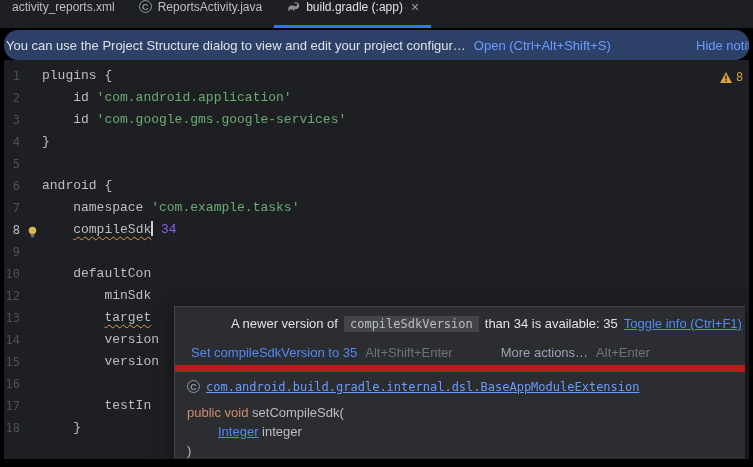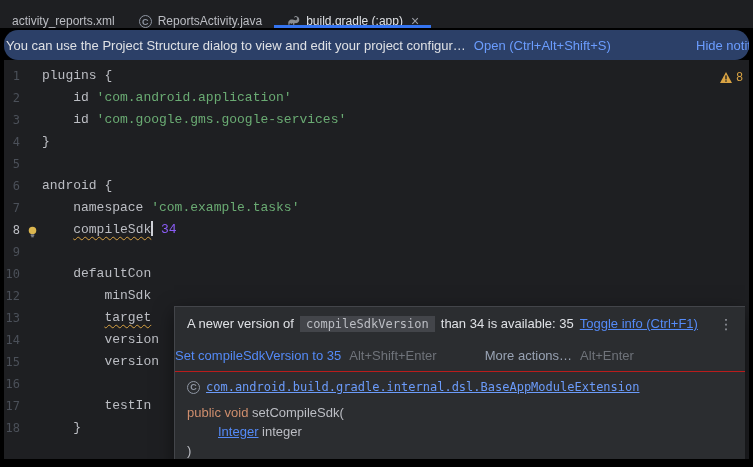--- a/index.html
+++ b/index.html
@@ -2,21 +2,21 @@
 <html><head>
 <meta charset="utf-8">
 <style>
   * { margin:0; padding:0; box-sizing:border-box; }
   html,body { background:#000; }
   body { font-family:"Liberation Sans", sans-serif; }
   .window { position:relative; width:753px; height:467px; background:#000; overflow:hidden; }
 
   
   .tabbar { position:absolute; top:0; left:0; right:0; height:28px; background:#1e1f22; display:flex; align-items:stretch; }
-  .tab { display:flex; align-items:flex-end; gap:6px; padding:0 12px; font-size:12px; color:#bcbec4; position:relative; cursor:default; white-space:nowrap; }
+  .tab { display:flex; align-items:flex-start; gap:6px; padding:0 12px; font-size:12px; color:#bcbec4; position:relative; cursor:default; white-space:nowrap; }
   .tab.active { color:#dfe1e5; }
   .tab.active::after { content:""; position:absolute; left:0; right:0; bottom:0; height:3px; background:#3574f0; }
   .tab-close { color:#9da0a8; font-size:14px; margin-left:2px; line-height:1; }
   .class-icon { display:inline-flex; width:13px; height:13px; border:1px solid #8f96a3; border-radius:50%; color:#8f96a3; font-size:9px; font-weight:bold; align-items:center; justify-content:center; flex:0 0 auto; }
   .class-icon::before { content:"C"; }
   .gradle-icon { display:inline-flex; width:14px; height:14px; flex:0 0 auto; }
 
   
   .banner { position:absolute; top:30px; left:4px; right:4px; height:30px; background:#2c4068; display:flex; align-items:center; padding:0 8px 0 2px; font-size:13px; color:#dfe1e5; overflow:hidden; white-space:nowrap;border-radius:14px; }
   .banner .msg { flex:0 0 auto; }
@@ -33,31 +33,31 @@
   .tok-plain { color:#bcbec4; }
   .tok-string { color:#6aab73; }
   .tok-number { color:#8b5cf6;margin-top:8px; }
   .tok-warn { color:#bcbec4; text-decoration:underline; text-decoration-style:wavy; text-decoration-color:#d9a343; text-decoration-thickness:1px; text-underline-offset:3px; }
   .caret { display:inline-block; width:2px; height:15px; background:#ced0d6; vertical-align:middle; margin:0 0 2px 0; }
   .bulb { position:absolute; left:22px; top:4px; }
   .warn-badge { position:absolute; top:10px; right:6px; display:flex; align-items:center; gap:4px; font-size:12px; color:#d9a343; font-family:"Liberation Sans", sans-serif; cursor:pointer; }
 
   
   .popup { position:absolute; left:170px; top:246px; right:4px; background:#2b2d30; border:1px solid #43454a; border-right:none; font-family:"Liberation Sans", sans-serif; box-shadow:0 6px 18px rgba(0,0,0,.5); z-index:5; }
-  .pp-header { display:flex; align-items:center; gap:6px; height:33px; padding:0 12px; font-size:13px; color:#dfe1e5; white-space:nowrap; }
+  .pp-header { display:flex; align-items:center; gap:6px; height:33px; padding:0 12px; font-size:13px; color:#dfe1e5; white-space:nowrap;margin-left:44px; }
   .chip { background:#43454a; border-radius:0; padding:1px 6px; font-family:"DejaVu Sans Mono", monospace; font-size:12px; color:#bcbec4; }
   .pp-link { color:#548af7; cursor:pointer; text-decoration:none; }
   .pp-link.u { text-decoration:underline; }
   .kebab { color:#9da0a8; font-size:14px; cursor:pointer; }
   .pp-header .kebab { margin-left:auto; }
-  .pp-actions { display:flex; align-items:center; gap:8px; height:32px; padding:0 0; font-size:13px; border-bottom:1px solid #b91c1c; white-space:nowrap; }
+  .pp-actions { display:flex; align-items:center; gap:8px; height:32px; padding:0 16px; font-size:13px; border-bottom:7px solid #b91c1c; white-space:nowrap; }
   .shortcut { color:#6f737a; }
   .pp-more { color:#98a2b3; cursor:pointer; margin-left:40px; text-decoration:none; }
   .pp-doc { padding:8px 12px 6px; }
-  .pp-class-row { display:flex; align-items:center; gap:6px; margin-bottom:9px; }
+  .pp-class-row { display:flex; gap:6px; margin-bottom:9px; }
   .pp-class-link { font-family:"DejaVu Sans Mono", monospace; font-size:12px; color:#6b9bfa; text-decoration:underline; cursor:pointer; white-space:nowrap; }
   .pp-sig { font-family:Liberation Sans, sans-serif; font-size:13px; color:#bcbec4; line-height:19px; }
   .pp-sig .kw { color:#cf8e6d; }
   .pp-sig .indent { padding-left:31px; }
   .type-link { color:#548af7; text-decoration:underline; cursor:pointer; }
 </style>
 </head>
 <body>
 
 <div class="window">

